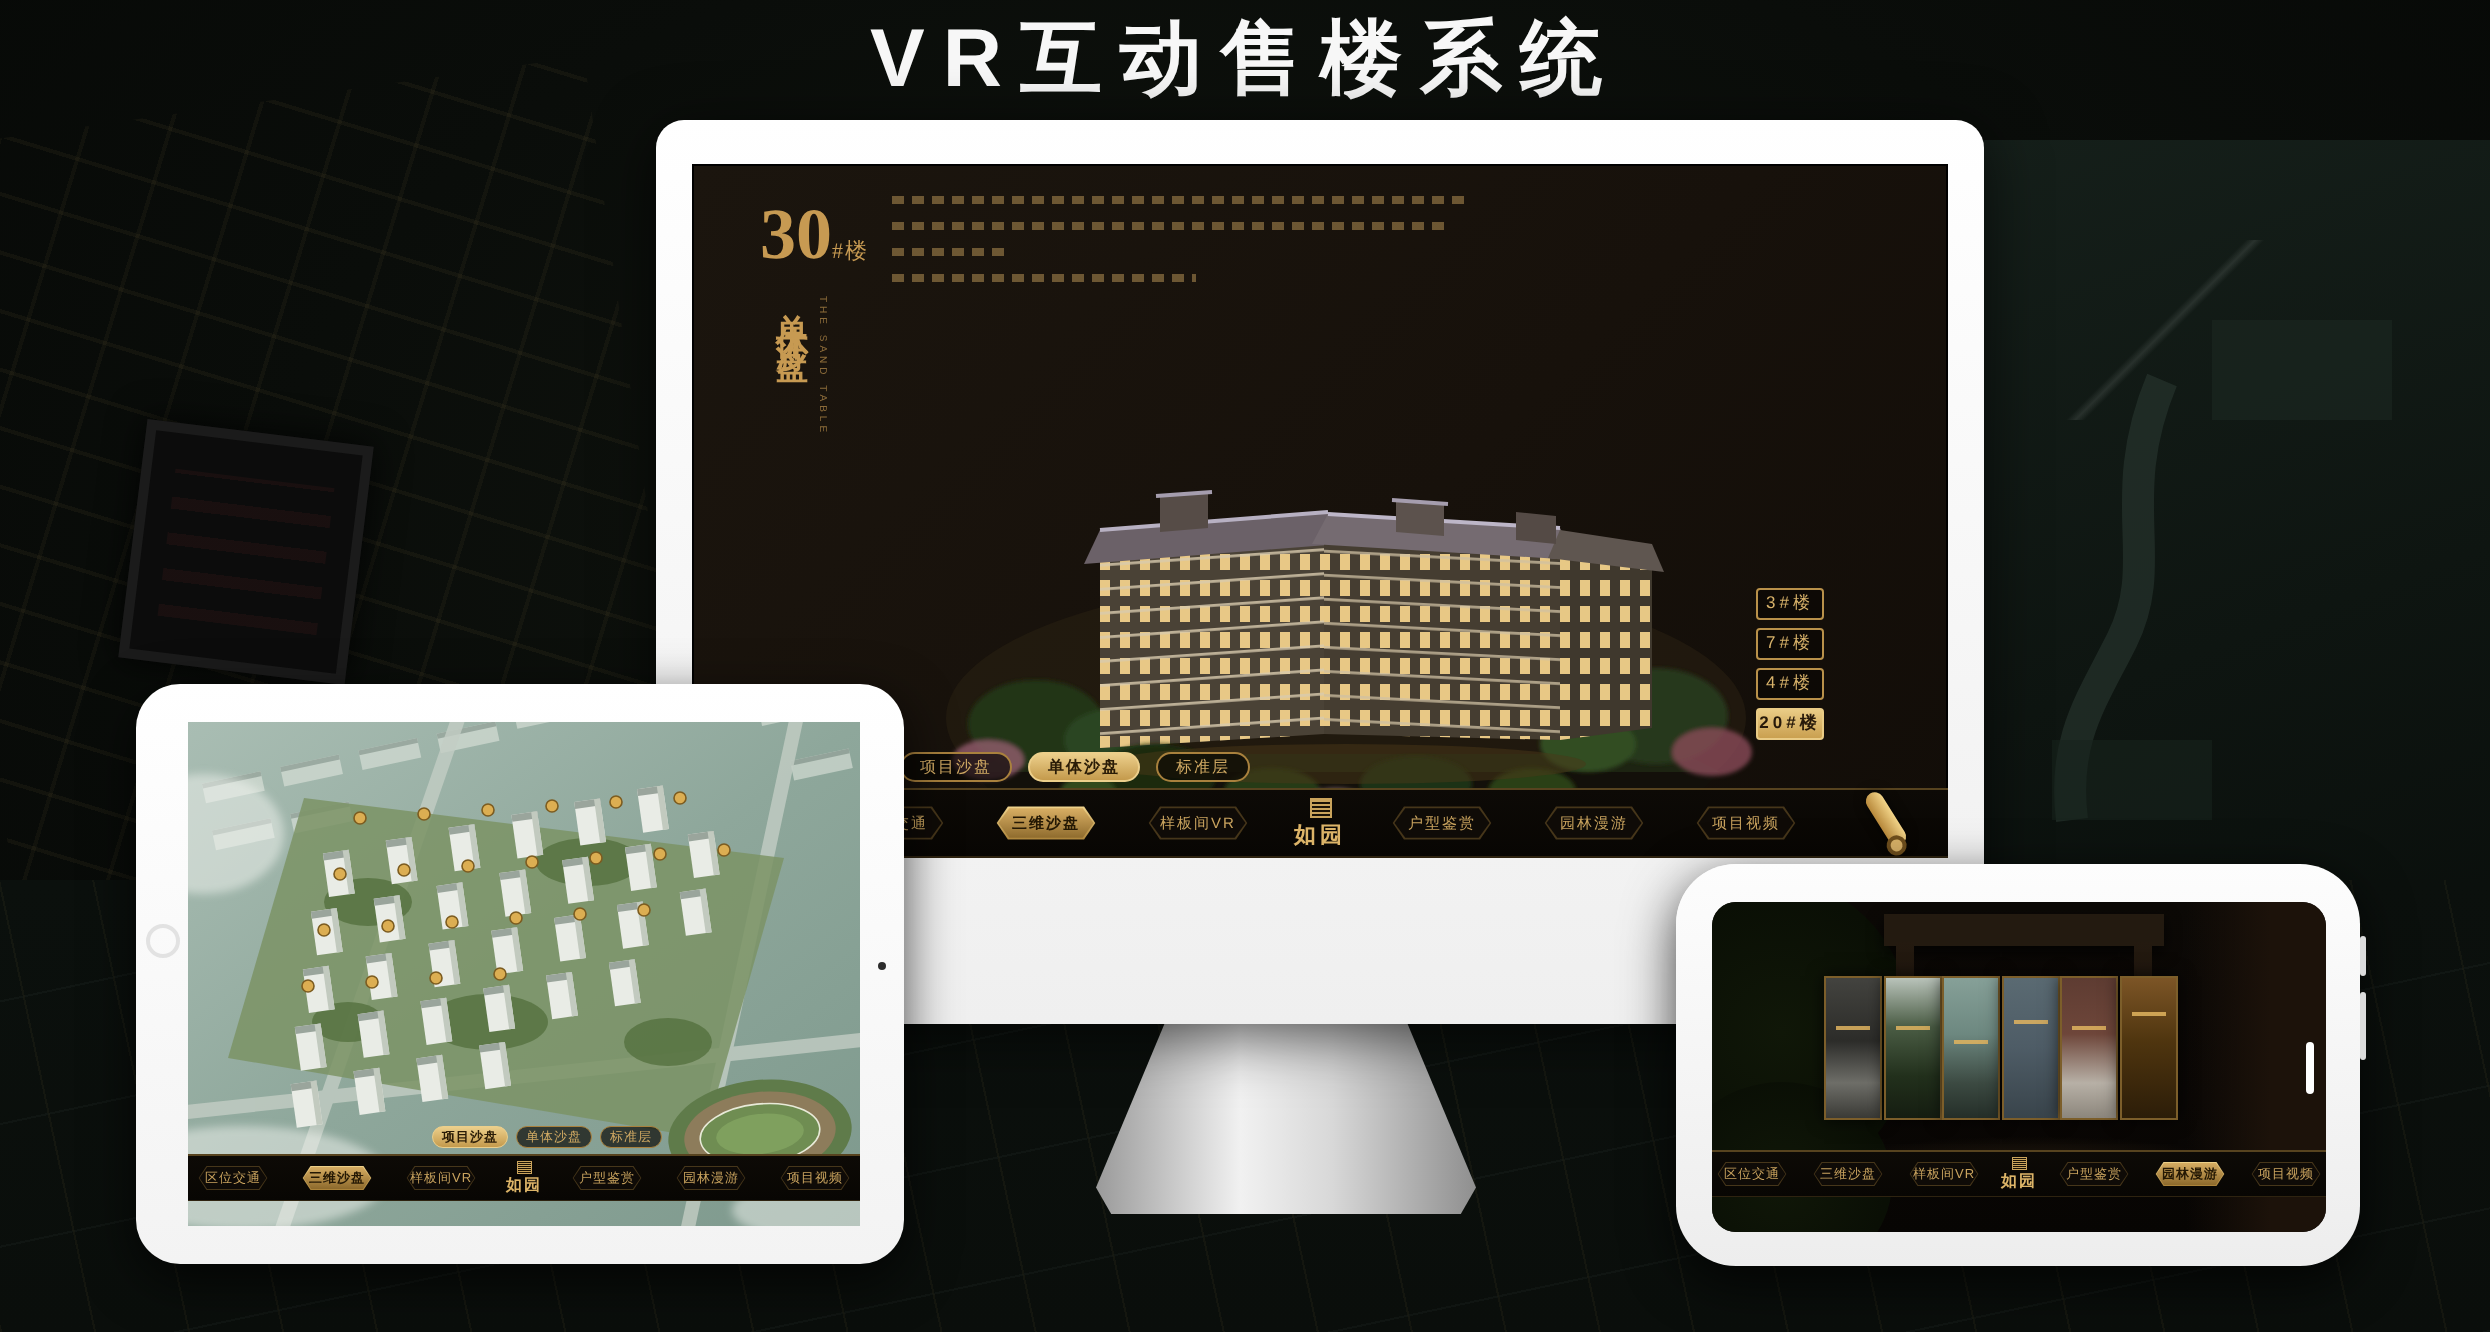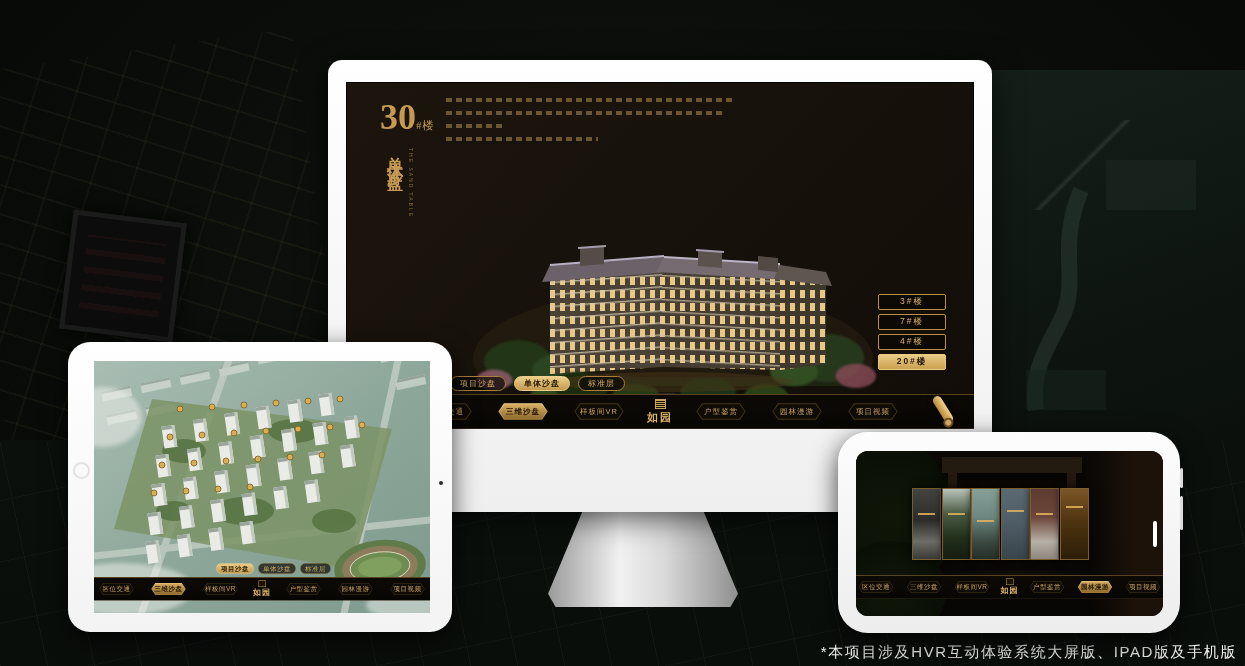--- a/index.html
+++ b/index.html
@@ -40,21 +40,21 @@
   
   .h-num{position:absolute;left:34px;top:14px;color:#c79a52;font-family:"Liberation Serif", serif;font-size:36px;font-weight:bold;}
   .h-unit{font-size:11px;font-weight:normal;letter-spacing:1px;}
   .h-vert{position:absolute;left:38px;top:62px;writing-mode:vertical-rl;color:#c79a52;
           font-family:"Liberation Serif", serif;font-size:16px;letter-spacing:6px;font-weight:bold;}
   .h-vert-en{position:absolute;left:62px;top:66px;writing-mode:vertical-rl;color:rgba(199,154,82,.65);font-size:5px;letter-spacing:2px;}
   .desc{position:absolute;left:100px;top:16px;width:300px;}
   .desc .dl{height:4px;margin-bottom:9px;opacity:.55;filter:blur(.3px);
           background:repeating-linear-gradient(90deg, rgba(205,165,95,.85) 0 6px, transparent 6px 10px);}
   
-  .floors{position:absolute;left:532px;top:212px;width:68px;}
+  .floors{position:absolute;left:532px;top:212px;width:34px;}
   .floor-btn{height:14px;margin-bottom:4px;border:1px solid #b9914a;border-radius:2px;background:rgba(10,7,4,.7);
           color:#d8b26a;font-size:8.5px;display:flex;align-items:center;justify-content:center;letter-spacing:2px;}
   .floor-btn.active{background:linear-gradient(180deg,#e9cb85,#caa050);color:#27190a;font-weight:bold;border-color:#e9cb85;}
   
   .tabs-row{position:absolute;display:flex;gap:8px;}
   .tab-pill{height:13px;padding:0 9px;border:1px solid #a9813d;border-radius:8px;background:rgba(8,6,3,.68);
           color:#d0a963;font-size:8px;display:flex;align-items:center;letter-spacing:1px;white-space:nowrap;}
   .tab-pill.active{background:linear-gradient(180deg,#eccf8b,#c49a4c);color:#2a1c07;font-weight:bold;border-color:#eccf8b;}
   .navbar{position:absolute;left:0;right:0;bottom:0;height:33px;background:linear-gradient(180deg,#0d0a06,#080603);
           border-top:1px solid #57431f;border-bottom:1px solid #2e2310;
@@ -478,15 +478,15 @@
           <div class="nav-item">
               <span class="hex"></span>
               <span class="nav-label">项目视频</span>
             </div>
 
         </div>
       </div>
     </div>
   </div>
 
-  <div class="footnote">*本项目涉及HVR互动体验系统大屏版、IPAD版及手机版</div>
+  <div class="page-title">VR互动售楼系统</div>
 
 </div>
 
 </body></html>

